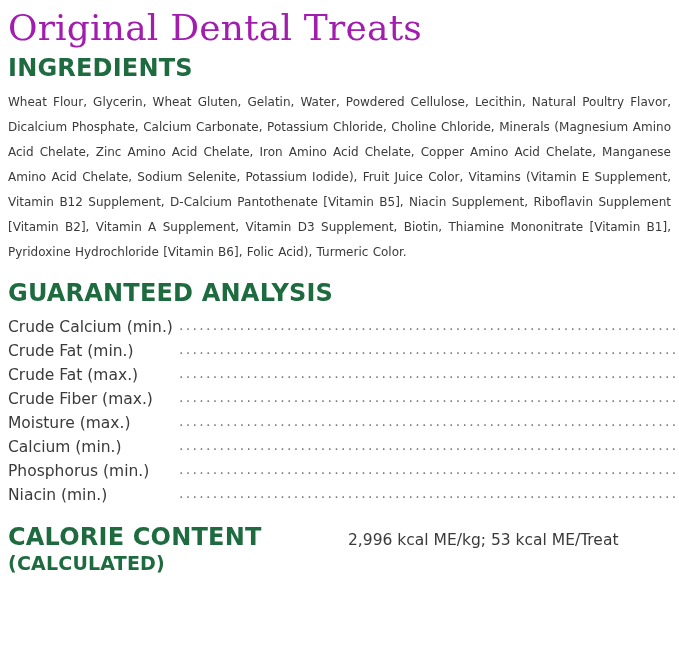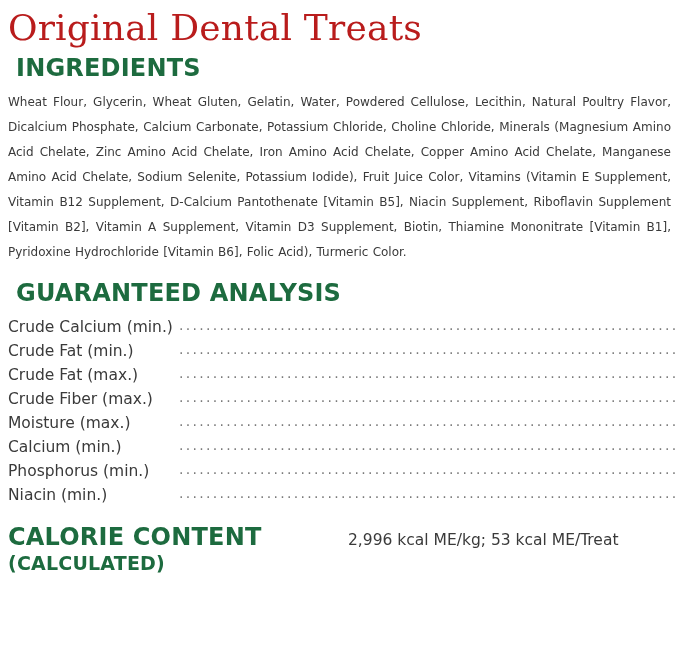--- a/index.html
+++ b/index.html
@@ -14,33 +14,33 @@
     color: #333333;
     overflow: hidden;
   }
   .page {
     padding: 6px 8px 0 8px;
     box-sizing: border-box;
     width: 679px;
   }
   .product-title {
     font-family: "DejaVu Serif", serif;
-    color: #b91c1c;
+    color: #a21caf;
     font-size: 36px;
     line-height: 44px;
     font-weight: 400;
     margin: 0 0 4px 0;
     letter-spacing: 0.2px;
   }
   .section-heading {
     color: #1d6b3f;
     font-size: 24px;
     font-weight: bold;
     letter-spacing: 0.2px;
-    margin: 4px 0 8px 8px;
+    margin: 4px 0 8px 0;
     line-height: 28px;
   }
   .ingredients-body {
     font-size: 12px;
     line-height: 25px;
     color: #3a3a3a;
     text-align: justify;
     text-justify: inter-word;
     margin: 0 0 10px 0;
     word-spacing: 0.5px;

